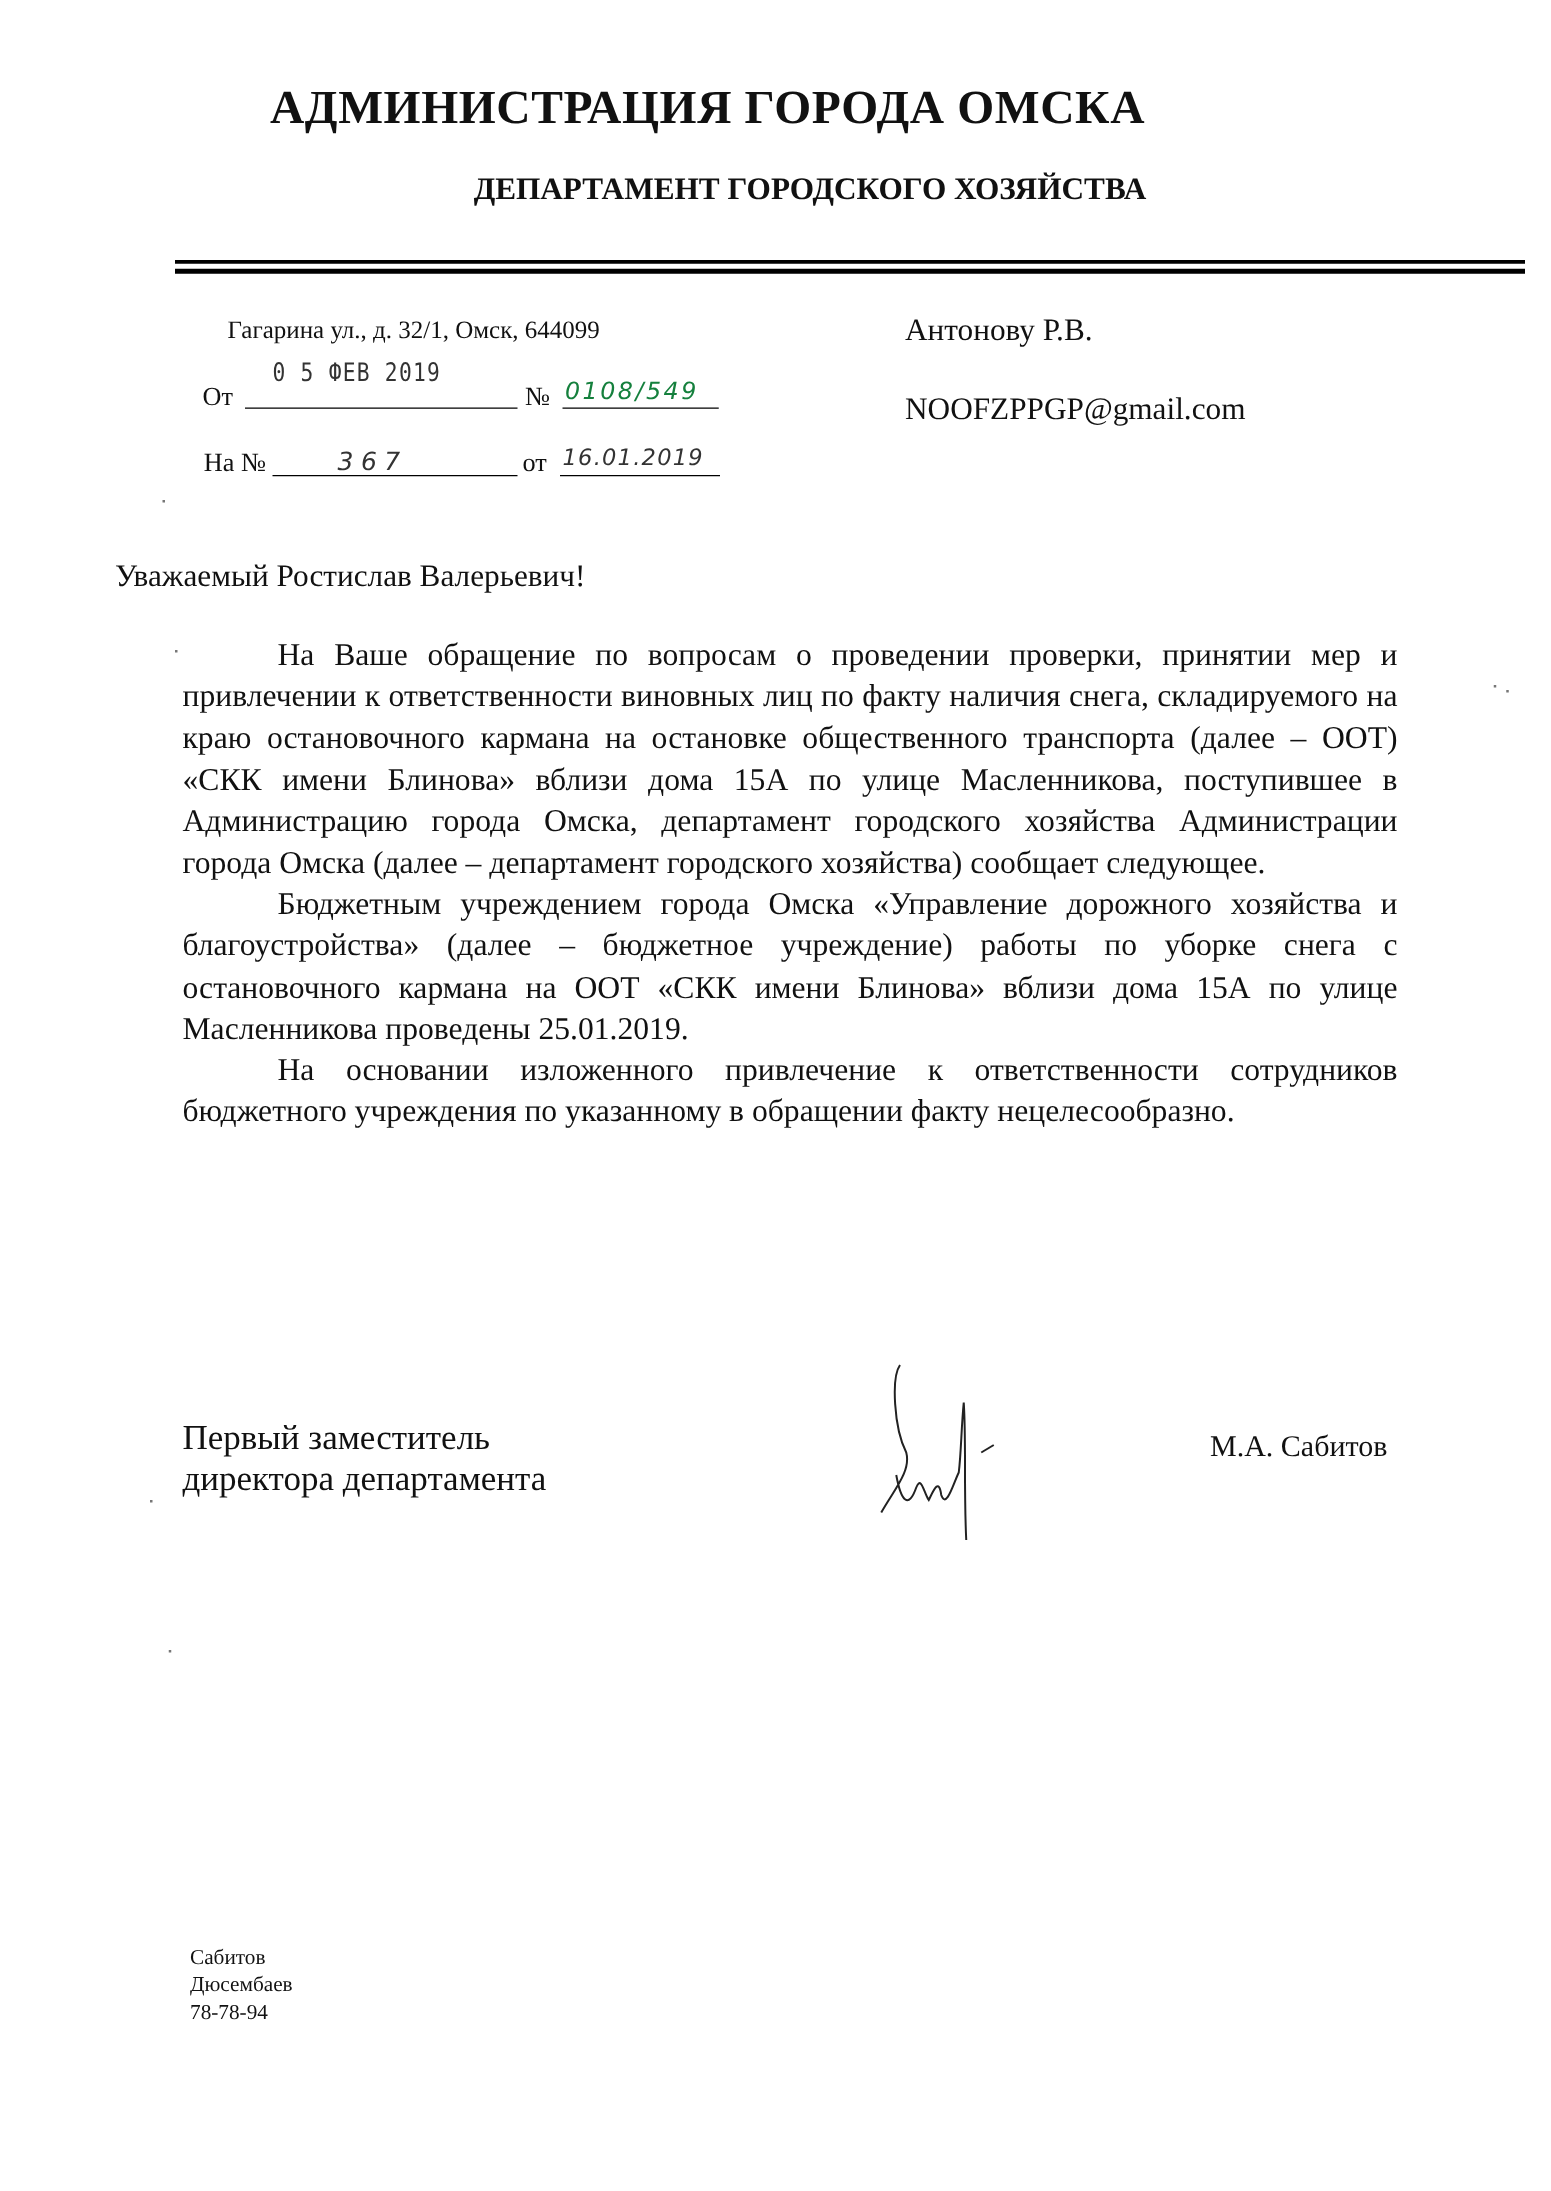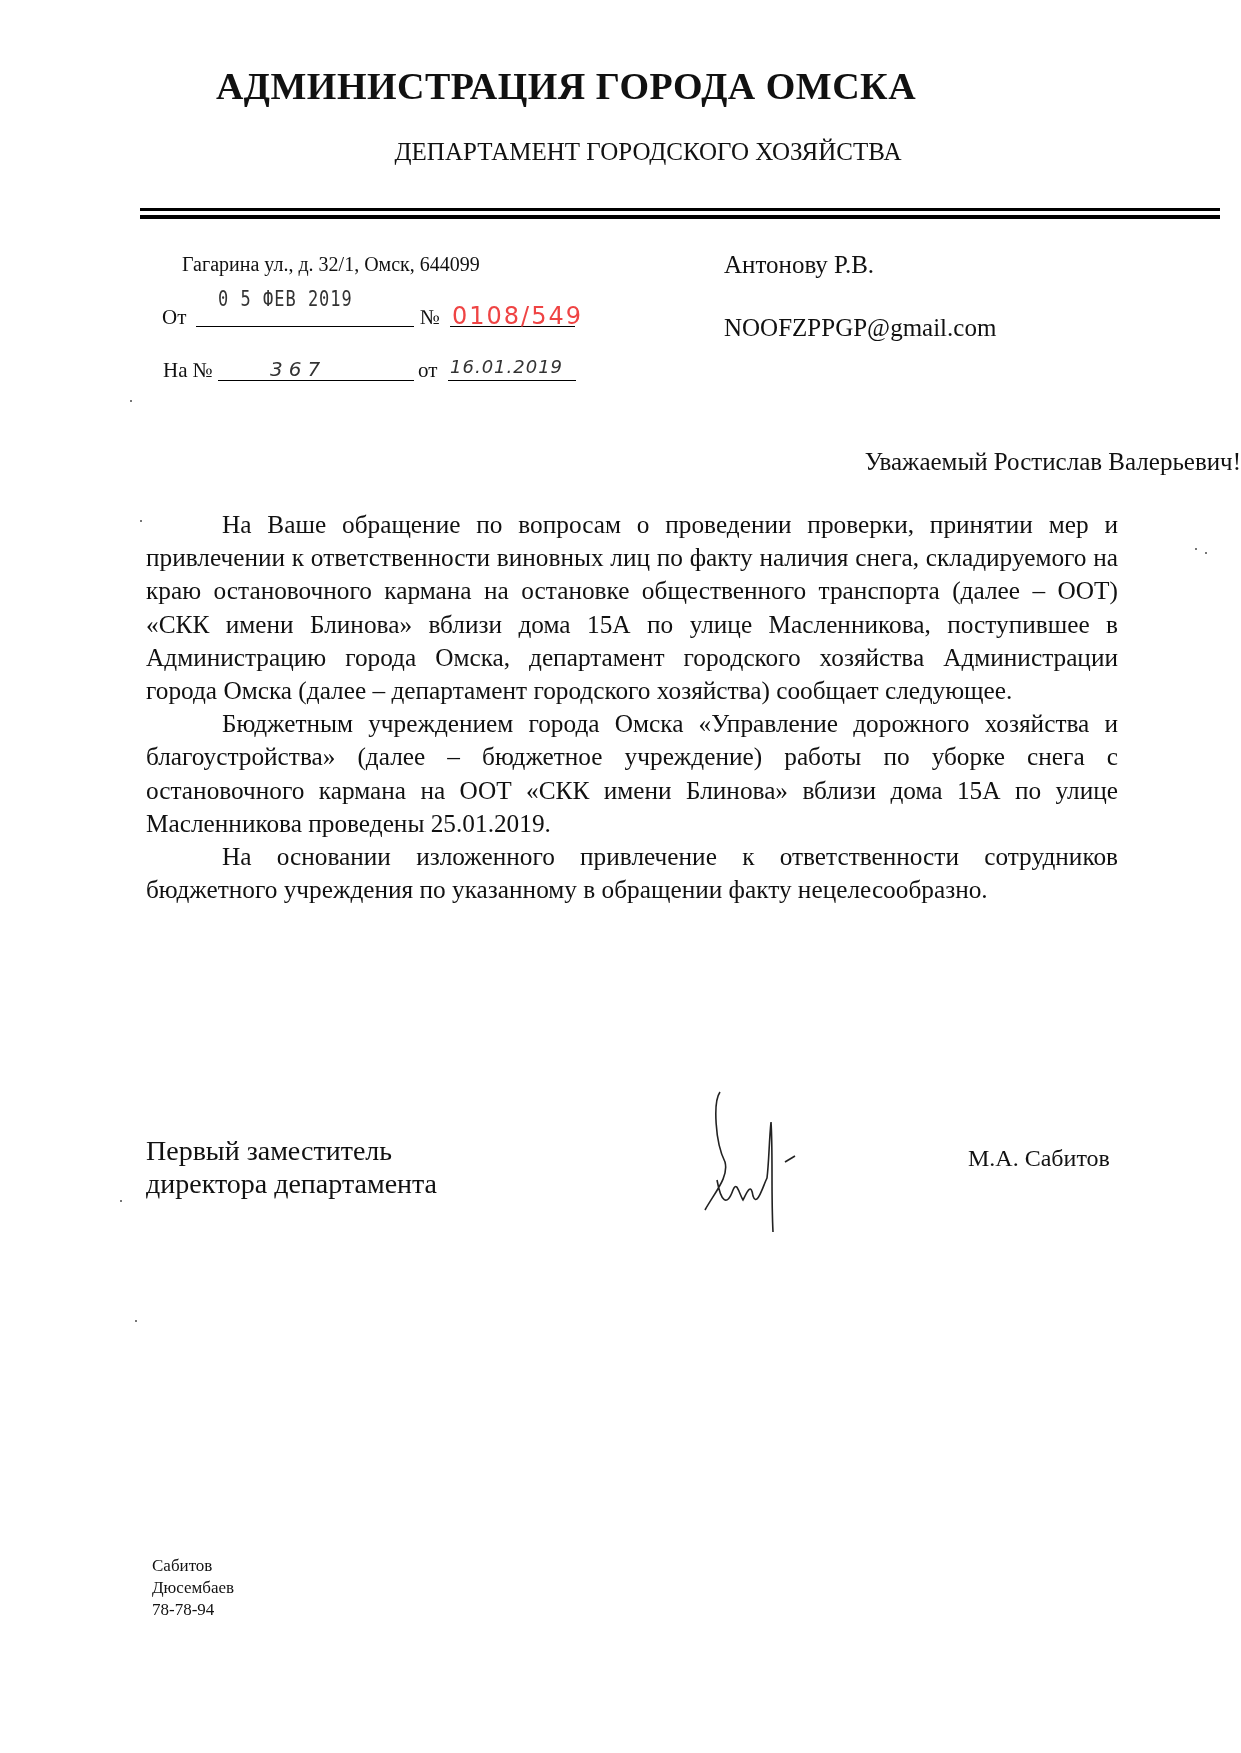--- a/index.html
+++ b/index.html
@@ -8,41 +8,41 @@
       font-family: "Liberation Serif", "DejaVu Serif", serif; color: #111;
     }
     .abs { position: absolute; }
     .title {
       left: 0; width: 1052px; text-align: center; top: 64px;
       font-size: 38px; font-weight: bold; letter-spacing: 0.5px;
       padding-left: 80px; box-sizing: border-box;
     }
     .subtitle {
       left: 0; width: 1241px; text-align: center; top: 138px;
-      font-size: 25px; font-weight: normal;
+      font-size: 25px; font-weight: bold;
       padding-left: 55px; box-sizing: border-box;
     }
     .rule1 { left: 140px; width: 1080px; top: 208px; height: 3px; background: #000; }
     .rule2 { left: 140px; width: 1080px; top: 215px; height: 4px; background: #000; }
     .address { left: 182px; top: 253px; font-size: 20px; }
     .ot-label { left: 162px; top: 305px; font-size: 21px; }
     .ot-line { left: 196px; top: 326px; width: 218px; border-bottom: 1.5px solid #000; height: 0; }
     .ot-date { left: 218px; top: 289px; font-family: "DejaVu Sans Mono", monospace; font-size: 17px; letter-spacing: 1px; color: #333; transform: scaleY(1.2); }
     .no-label { left: 420px; top: 305px; font-size: 21px; }
     .no-line { left: 450px; top: 326px; width: 125px; border-bottom: 1.5px solid #000; height: 0; }
-    .no-value { left: 452px; top: 302px; font-family: "DejaVu Sans", sans-serif; font-size: 24px; color: #ef4444; letter-spacing: 2px; }
+    .no-value { left: 452px; top: 302px; font-family: "DejaVu Sans", sans-serif; font-style: italic; font-size: 19px; color: #15803d; letter-spacing: 2px; }
     .na-label { left: 163px; top: 358px; font-size: 21px; }
     .na-line { left: 218px; top: 380px; width: 196px; border-bottom: 1.5px solid #000; height: 0; }
     .na-value { left: 270px; top: 357px; font-family: "DejaVu Sans", sans-serif; font-style: italic; font-size: 20px; color: #333; letter-spacing: 6px; }
     .from-label { left: 418px; top: 358px; font-size: 21px; }
     .from-line { left: 448px; top: 380px; width: 128px; border-bottom: 1.5px solid #000; height: 0; }
     .from-value { left: 450px; top: 356px; font-family: "DejaVu Sans", sans-serif; font-style: italic; font-size: 18px; color: #333; letter-spacing: 1px; }
     .recipient { left: 724px; top: 251px; font-size: 25px; }
     .email { left: 724px; top: 314px; font-size: 25px; }
-    .greeting { left: 0; width: 1241px; text-align: right; top: 448px; font-size: 25px; padding-left: 92px; box-sizing: border-box; }
+    .greeting { left: 0; width: 1241px; text-align: left; top: 448px; font-size: 25px; padding-left: 92px; box-sizing: border-box; }
     .body-text {
       left: 146px; top: 508px; width: 972px;
       font-size: 25.3px; line-height: 33.2px; text-align: justify;
     }
     .body-text p { margin: 0; text-indent: 76px; }
     .sig-pos { left: 146px; top: 1122px; font-size: 28px; line-height: 33px; margin-top: 12px; }
     .sig-name { left: 968px; top: 1145px; font-size: 24px; }
     .signature { left: 685px; top: 1082px; width: 160px; height: 160px; }
     .executor { left: 152px; top: 1555px; font-size: 17px; line-height: 22px; }
     .speck { position: absolute; background: #777; width: 2px; height: 2px; }

